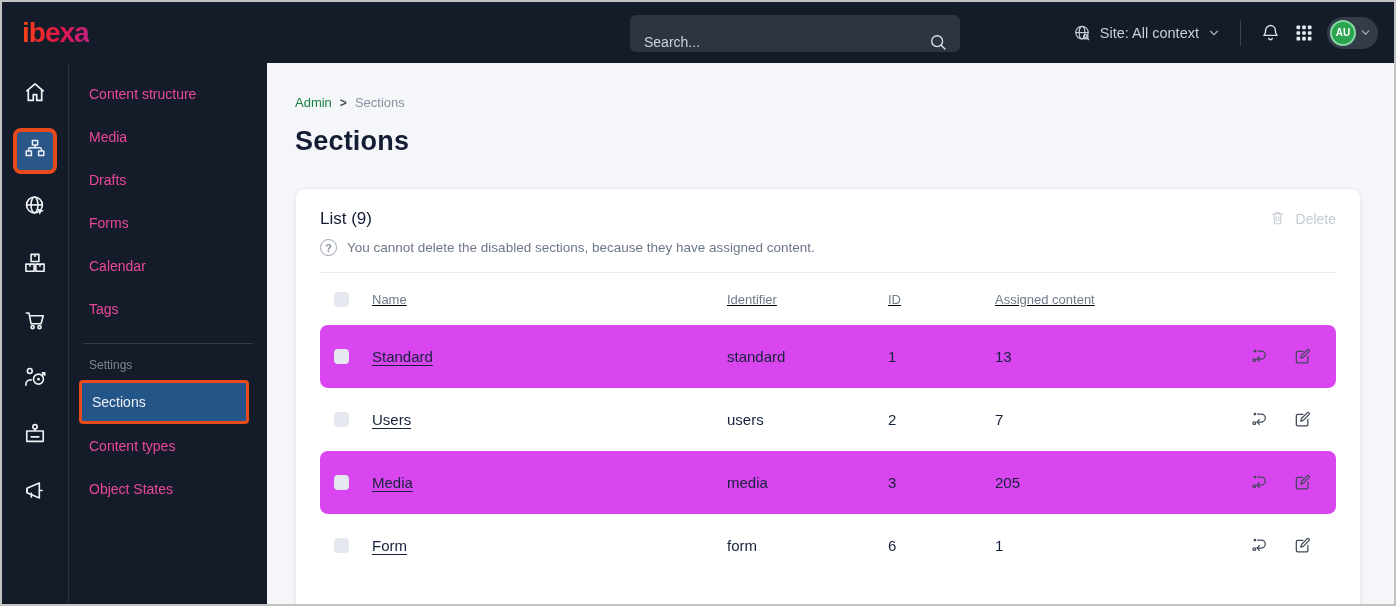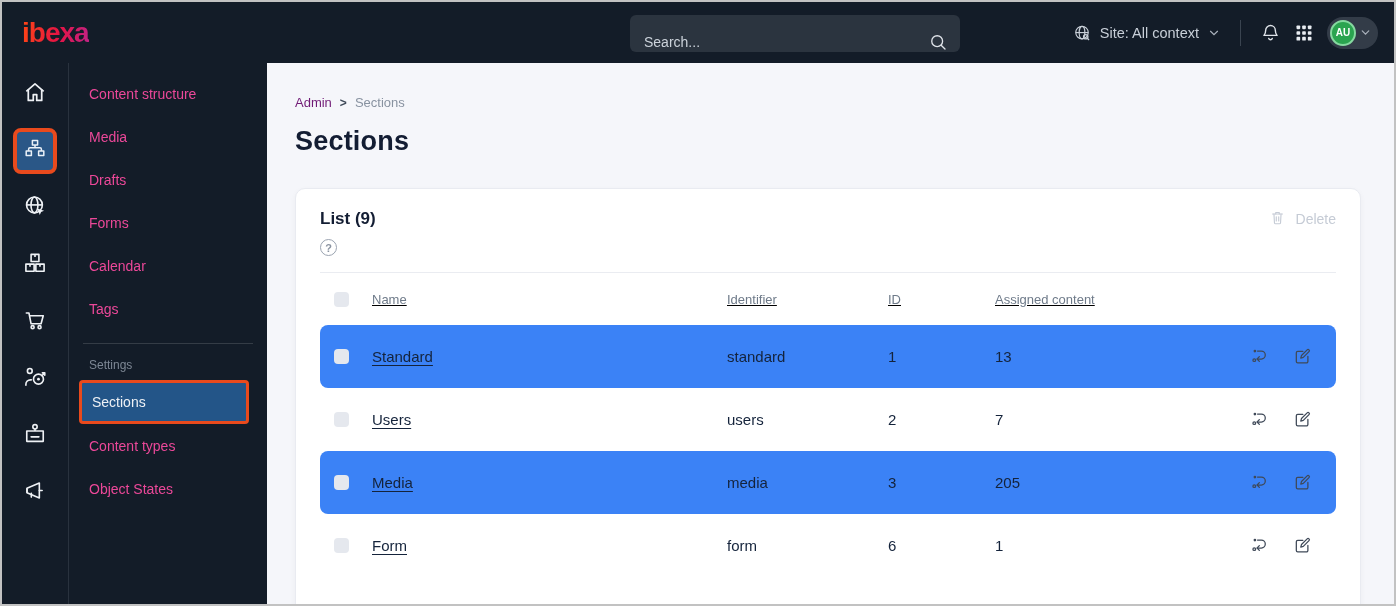--- a/index.html
+++ b/index.html
@@ -47,43 +47,43 @@
   .side-heading { color:#7d8794; font-size:12px; padding:14px 0 4px 20px; }
   .side-item-active { margin:4px 18px 0 10px; background:#235588; border:3px solid #e94a1d; border-radius:4px;
                       height:44px; display:flex; align-items:center; padding-left:10px; color:#eef1f5;
                       font-size:14px; font-weight:500; cursor:pointer; }
 
   
   .main { flex:1; background:#f5f6fa; padding:0 33px 0 28px; overflow:hidden; }
   .main-header { margin-top:25px; display:flex; justify-content:space-between; align-items:flex-start; }
   .breadcrumb { padding-top:7px; font-size:13px; color:#8892a0; display:flex; gap:8px; align-items:center; }
   .breadcrumb .sep { color:#3f4a59; font-weight:700; font-size:12px; }
-  .breadcrumb a { color:#701a75; text-decoration:none; cursor:pointer; }
+  .breadcrumb a { color:#15803d; text-decoration:none; cursor:pointer; }
   .create-btn { height:42px; padding:0 22px; border:none; border-radius:8px; cursor:pointer;
                 background:linear-gradient(90deg,#d92a43 0%,#bb0f70 100%); color:#fff;
                 font-size:15px; font-weight:600; font-family:inherit; display:flex; align-items:center; gap:10px; }
   .page-title { margin-top:16px; font-size:27px; font-weight:700; color:#131d33; letter-spacing:0.2px; }
 
   .card { margin-top:31px; background:#fff; border:1px solid #e9ebf1; border-radius:10px;
           box-shadow:0 2px 6px rgba(20,30,60,0.04); padding:20px 24px 0 24px; height:480px; overflow:hidden; }
   .card-head { display:flex; justify-content:space-between; align-items:center; }
-  .card-title { font-size:17px; font-weight:700; color:#131d33; }
+  .card-title { font-size:17px; font-weight:400; color:#131d33; }
   .delete-btn { display:flex; align-items:center; gap:10px; background:none; border:none; cursor:pointer;
                 color:#c5cbd5; font-size:14px; font-family:inherit; }
   .help-row { margin-top:10px; display:flex; align-items:center; gap:10px; }
   .help-icon { width:17px; height:17px; border-radius:50%; border:1.4px solid #9aa3b0; color:#8a93a1;
                font-size:11px; font-weight:600; display:flex; align-items:center; justify-content:center; cursor:pointer; }
   .help-text { font-size:13.5px; color:#6c7888; }
   .card-divider { border-top:1px solid #eaecf1; margin-top:16px; }
 
   .table { margin-top:0; }
   .tr { display:grid; grid-template-columns:52px 355px 161px 107px 1fr 110px; align-items:center; }
   .tr.head { height:52px;text-decoration:underline; }
   .tr.row { height:63px; border-radius:8px; }
-  .tr.row.odd { background:#3b82f6; }
+  .tr.row.odd { background:#d946ef; }
   .th { font-size:13px; color:#6e7a89; }
   .td { font-size:15px; color:#14233b; }
   .cell-check { padding-left:14px; }
   .checkbox { width:15px; height:15px; background:#e5e8ee; border-radius:4px; display:block; cursor:pointer; }
   .name-link { color:#14233b; text-decoration:underline; text-underline-offset:3px; cursor:pointer; }
   .actions { display:flex; justify-content:flex-end; align-items:center; gap:24px; padding-right:24px; }
   .actions .icon-btn svg { display:block; }
 </style>
 </head>
 <body>
@@ -276,20 +276,21 @@
                   <path d="M7 7l.7 12.3a1.6 1.6 0 0 0 1.6 1.5h5.4a1.6 1.6 0 0 0 1.6-1.5L17 7"></path>
                   <path d="M10.3 11v6M13.7 11v6"></path>
               </svg>
             </span>
             <span>Delete</span>
           </button>
         </div>
 
         <div class="help-row">
           <span class="help-icon">?</span>
+          <span class="help-text">You cannot delete the disabled sections, because they have assigned content.</span>
         </div>
 
         <div class="card-divider"></div>
 
         <div class="table">
 
           <div class="tr head">
             <div class="cell-check">
                 <span class="checkbox"></span>
               </div>

